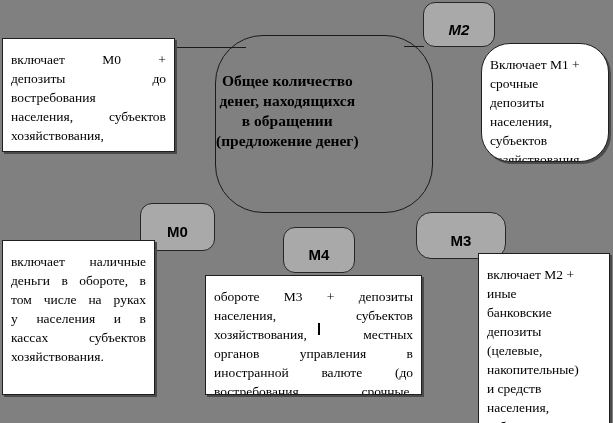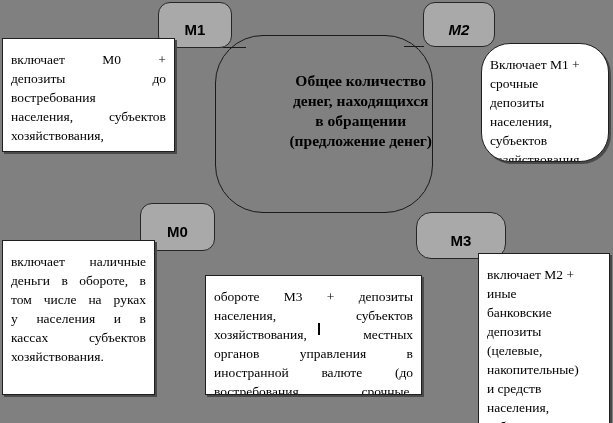--- a/index.html
+++ b/index.html
@@ -9,21 +9,21 @@
     background:#808080;
     overflow:hidden;
     font-family:"Liberation Serif",serif;
     color:#000;
   }
   
   #bubble{
     position:absolute;left:215px;top:35px;width:218px;height:178px;
     background:#808080;
     border:1px solid #1a1a1a;border-radius:48px;
-    display:flex;align-items:center;justify-content:flex-end;
+    display:flex;align-items:center;justify-content:flex-start;
     padding-bottom:26px;box-sizing:border-box;
     z-index:1;
   }
   #bubble .bubble-text{
     font-weight:bold;font-size:15.5px;line-height:20px;
     text-align:center;white-space:pre-line;
   }
   
   .connector{position:absolute;height:1px;background:#1a1a1a;z-index:2;}
   #line-m1{left:175px;top:47px;width:71px;}
@@ -75,28 +75,28 @@
   <div id="bubble">
     <div class="bubble-text">Общее количество
 денег, находящихся
 в обращении
 (предложение денег)</div>
   </div>
 
   <div id="line-m1" class="connector"></div>
   <div id="line-m2" class="connector"></div>
 
-  <div id="tab-m1" class="tab">
-    <span>М1</span>
-  </div>
   <div id="tab-m2" class="tab">
     <span>М2</span>
   </div>
   <div id="tab-m0" class="tab">
     <span>М0</span>
+  </div>
+  <div id="tab-m4" class="tab">
+    <span>М4</span>
   </div>
   <div id="tab-m3" class="tab">
     <span>М3</span>
   </div>
 
   <div id="box-m1" class="defbox justify">включает М0 +
 депозиты до
 востребования
 населения, субъектов
 хозяйствования,

